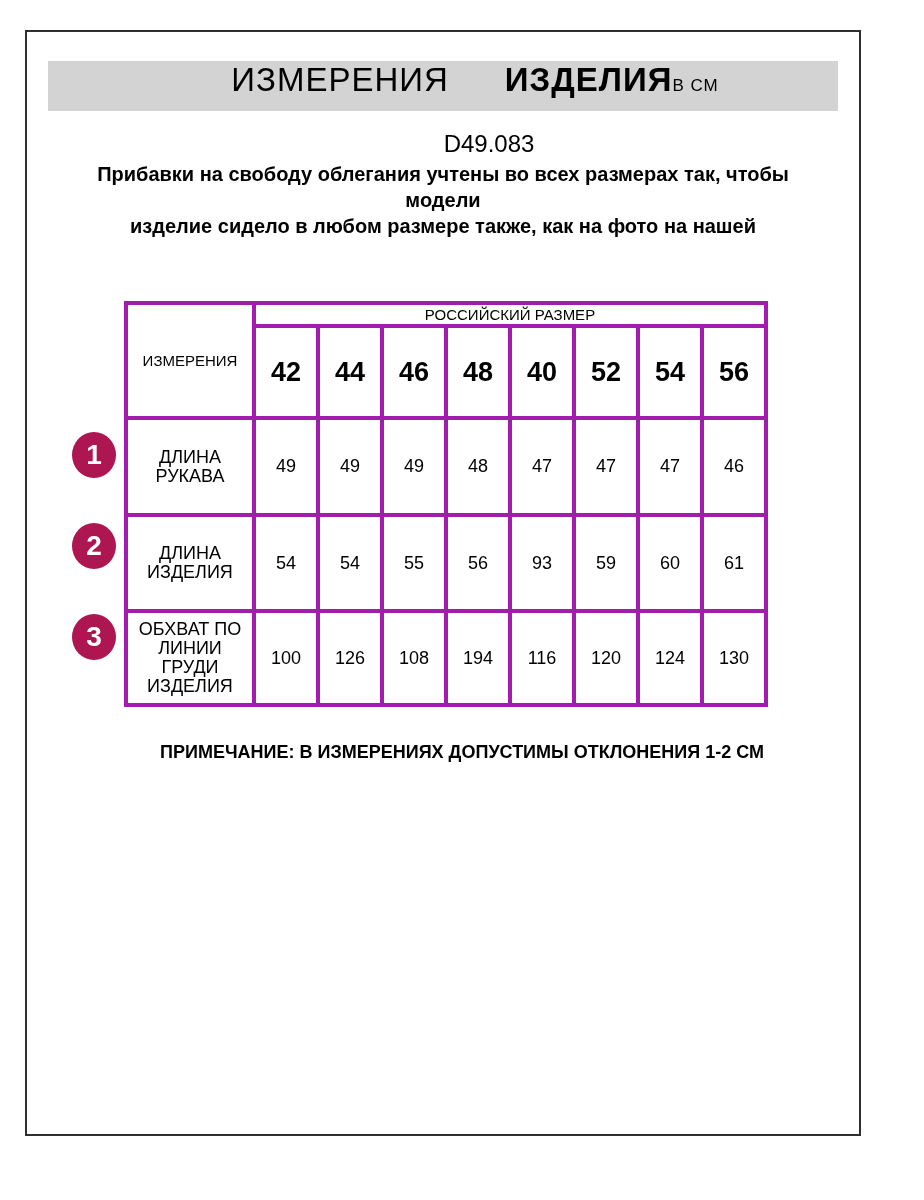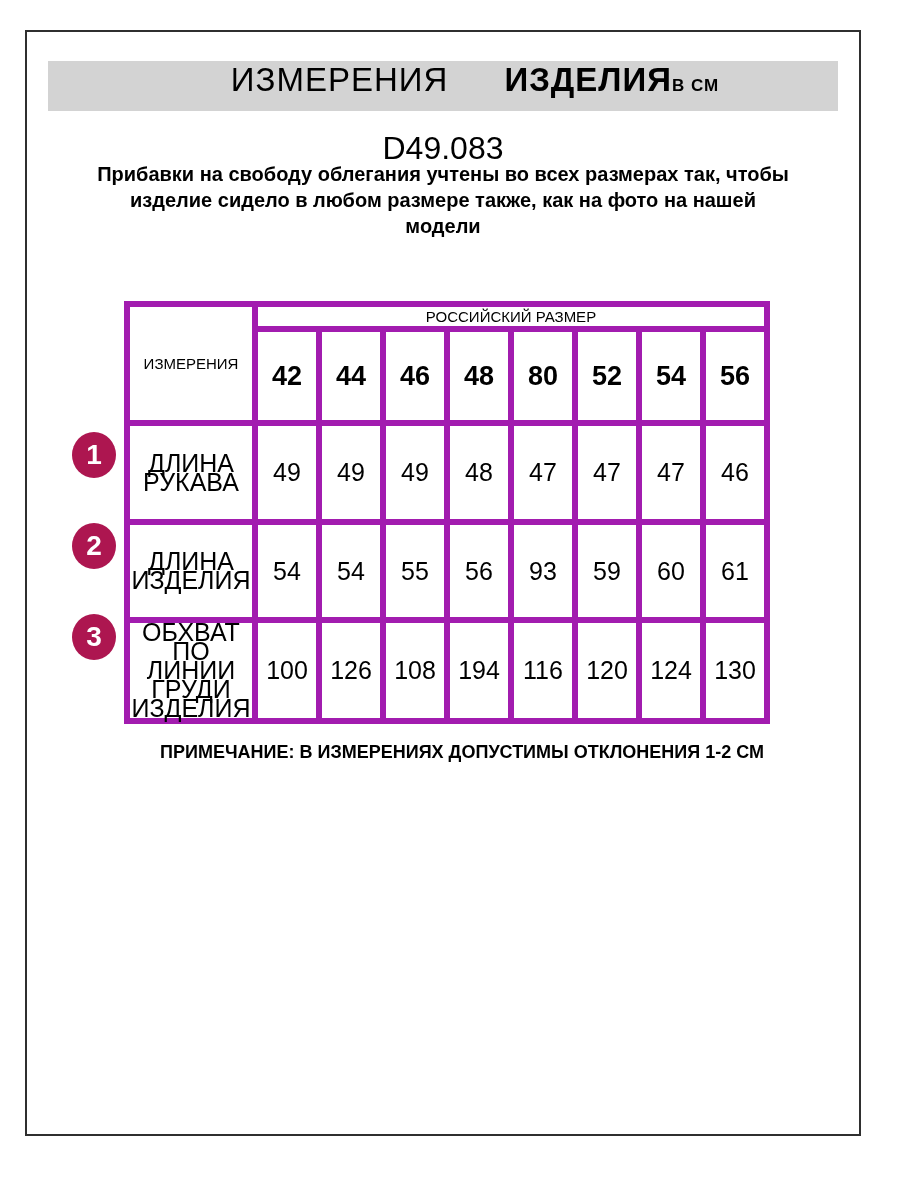--- a/index.html
+++ b/index.html
@@ -11,39 +11,39 @@
     position:absolute;left:25px;top:30px;width:836px;height:1106px;
     border:2px solid #2f2f2f;box-sizing:border-box;
   }
   .banner{
     position:absolute;left:48px;top:61px;width:790px;height:50px;
     background:#d3d3d3;display:flex;align-items:baseline;justify-content:center;
     padding-left:64px;box-sizing:border-box;
   }
   .banner .t-reg{font-size:33px;font-weight:400;letter-spacing:1px;}
   .banner .t-bold{font-size:33px;font-weight:700;margin-left:56px;letter-spacing:1px;}
-  .banner .t-unit{font-size:17px;font-weight:700;letter-spacing:1px;}
+  .banner .t-unit{font-size:17px;font-weight:400;letter-spacing:1px;}
   .article{
     position:absolute;left:27px;top:130px;width:832px;text-align:center;
-    font-size:32px;font-weight:400;
+    font-size:24px;font-weight:400;padding-left:46px;
   }
   .desc{
     position:absolute;left:27px;top:161px;width:832px;text-align:center;
     font-size:20px;line-height:26px;font-weight:700;
   }
   table.size-table{
     position:absolute;left:124px;top:301px;border-collapse:collapse;table-layout:fixed;
   }
   table.size-table td{
-    border:6px solid #a21caf;text-align:center;vertical-align:middle;padding:0;
+    border:4px solid #a21caf;text-align:center;vertical-align:middle;padding:0;
   }
   td.corner{font-size:15px;}
   td.size-head{font-size:15px;height:19px;}
   tr.r-sizes td{font-size:27px;font-weight:700;height:88px;margin-top:28px;}
-  tr.r-data td{font-size:25px;}
+  tr.r-data td{font-size:18px;}
   tr.r-d1 td{height:93px;}
   tr.r-d2 td{height:92px;}
   tr.r-d3 td{height:90px;}
   td.lbl{font-size:15px;line-height:19px;white-space:pre-line;font-weight:400;}
   .marker{
     position:absolute;width:44px;height:46px;border-radius:50%;
     display:flex;align-items:center;justify-content:center;
     color:#fff;font-size:28px;font-weight:700;
   }
   .m1{left:72px;top:432px;}
@@ -63,22 +63,22 @@
   <div class="banner" style="background: rgb(211, 211, 211);">
     <span class="t-reg">ИЗМЕРЕНИЯ</span>
     <span class="t-bold">ИЗДЕЛИЯ</span>
     <span class="t-unit">В СМ</span>
   </div>
 
   <div class="article">D49.083</div>
 
   <div class="desc">
     <div>Прибавки на свободу облегания учтены во всех размерах так, чтобы</div>
+    <div>модели</div>
     <div>изделие сидело в любом размере также, как на фото на нашей</div>
-    <div>модели</div>
   </div>
 
   <table class="size-table">
     <colgroup>
       <col style="width:128px">
       <col style="width:64px">
         <col style="width:64px">
         <col style="width:64px">
         <col style="width:64px">
       <col style="width:64px">
@@ -89,21 +89,21 @@
     <tbody>
       <tr>
         <td rowspan="2" class="corner">ИЗМЕРЕНИЯ</td>
         <td colspan="8" class="size-head">РОССИЙСКИЙ РАЗМЕР</td>
       </tr>
       <tr class="r-sizes">
         <td>42</td>
         <td>44</td>
         <td>46</td>
         <td>48</td>
-        <td>80</td>
+        <td>40</td>
         <td>52</td>
         <td>54</td>
         <td>56</td>
       </tr>
       <tr class="r-data r-d1">
         <td class="lbl">ДЛИНА РУКАВА</td>
         <td>49</td>
         <td>49</td>
         <td>49</td>
         <td>48</td>

